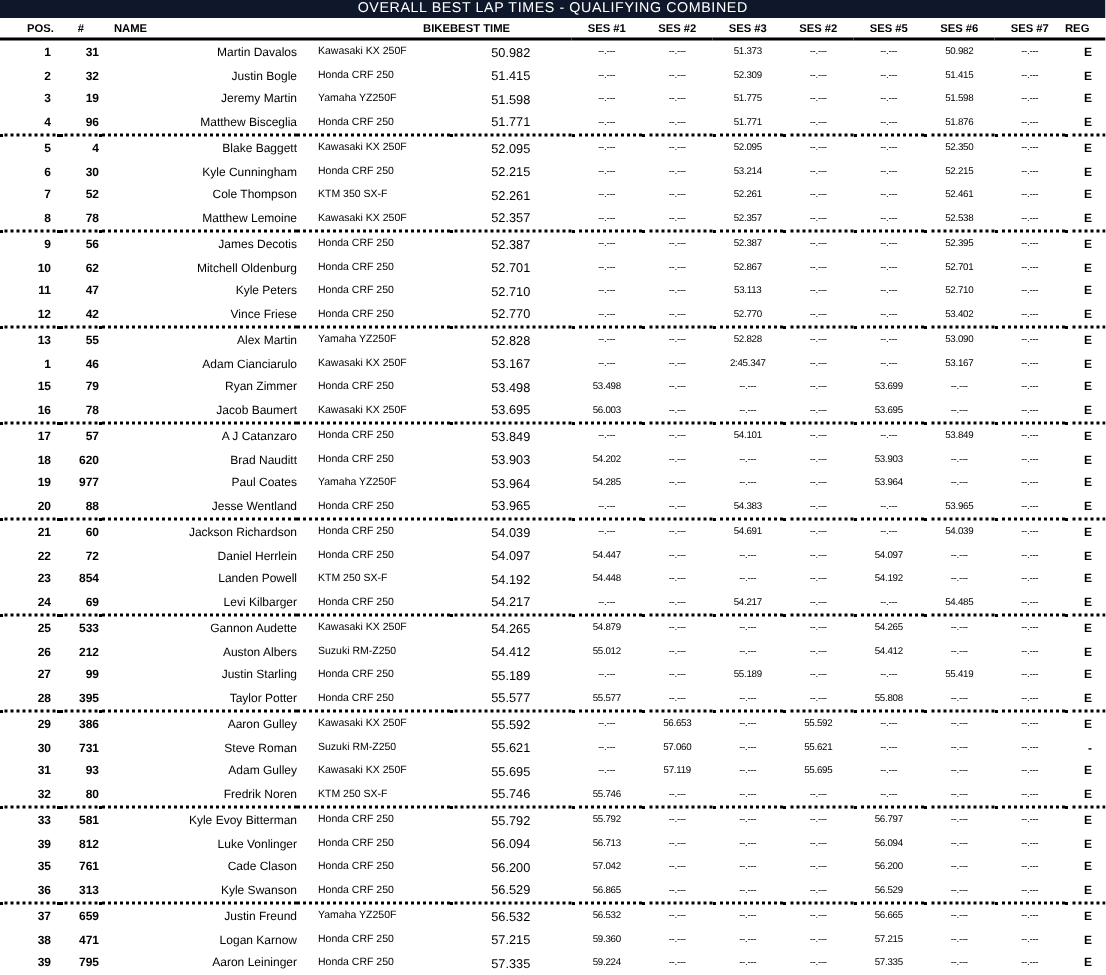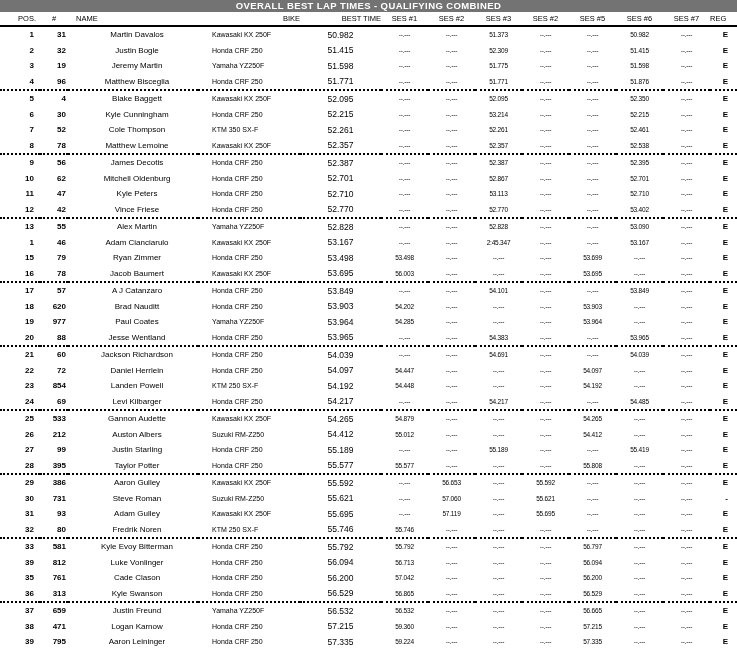--- a/index.html
+++ b/index.html
@@ -3,56 +3,56 @@
 <meta charset="utf-8">
 <style>
   html,body { margin:0; padding:0; }
   body {
     width:737px; height:650px;
     background:#ffffff; color:#000000;
     font-family:"Liberation Sans", sans-serif;
     overflow:hidden;
   }
   .titlebar {
-    background:#737373; color:#ffffff;
+    background:#0f172a; color:#ffffff;
     height:12px; line-height:12px;
-    text-align:center; font-weight:bold; font-size:9.5px;
+    text-align:center; font-weight:normal; font-size:9.5px;
     letter-spacing:.4px;
   }
   table {
     width:737px; border-collapse:collapse; table-layout:fixed;
   }
   col.c-pos  { width:40px; }
   col.c-num  { width:28px; }
   col.c-name { width:130px; }
   col.c-bike { width:102px; }
   col.c-best { width:81px; }
   col.c-ses  { width:47px; }
   col.c-reg  { width:27px; }
 
   thead th {
-    font-size:7.5px; font-weight:normal; height:13px;
+    font-size:7.5px; font-weight:bold; height:13px;
     padding:0; border-bottom:2px solid #000;
     white-space:nowrap; overflow:hidden;margin-top:36px;
   }
   th.h-pos  { text-align:right; padding-right:4px; }
   th.h-num  { text-align:center; }
   th.h-name { text-align:left; padding-left:8px; }
   th.h-bike { text-align:right; padding-left:14px; }
-  th.h-best { text-align:right; }
+  th.h-best { text-align:left; }
   th.h-ses  { text-align:center; }
   th.h-reg  { text-align:right; padding-right:14px; }
 
   tbody td {
     height:15.5px; padding:0; vertical-align:middle;
     white-space:nowrap; overflow:hidden; font-size:8px;
   }
   td.t-pos  { text-align:right; padding-right:6px; font-weight:bold; }
   td.t-num  { text-align:right; padding-right:2px; font-weight:bold; }
-  td.t-name { text-align:center; padding-left:8px; }
+  td.t-name { text-align:right; padding-left:8px; }
   td.t-bike { text-align:left; padding-left:14px; font-size:7px; }
   td.t-best { text-align:center; font-size:8.5px; }
   td.t-ses  { text-align:center; font-size:6.5px; letter-spacing:-0.2px; }
   td.t-reg  { text-align:right; padding-right:9px; font-weight:bold; }
   tr.group-end td { border-bottom:2px dotted #000; }
 </style>
 </head>
 <body>
 
 <div class="titlebar">OVERALL BEST LAP TIMES - QUALIFYING COMBINED</div>

